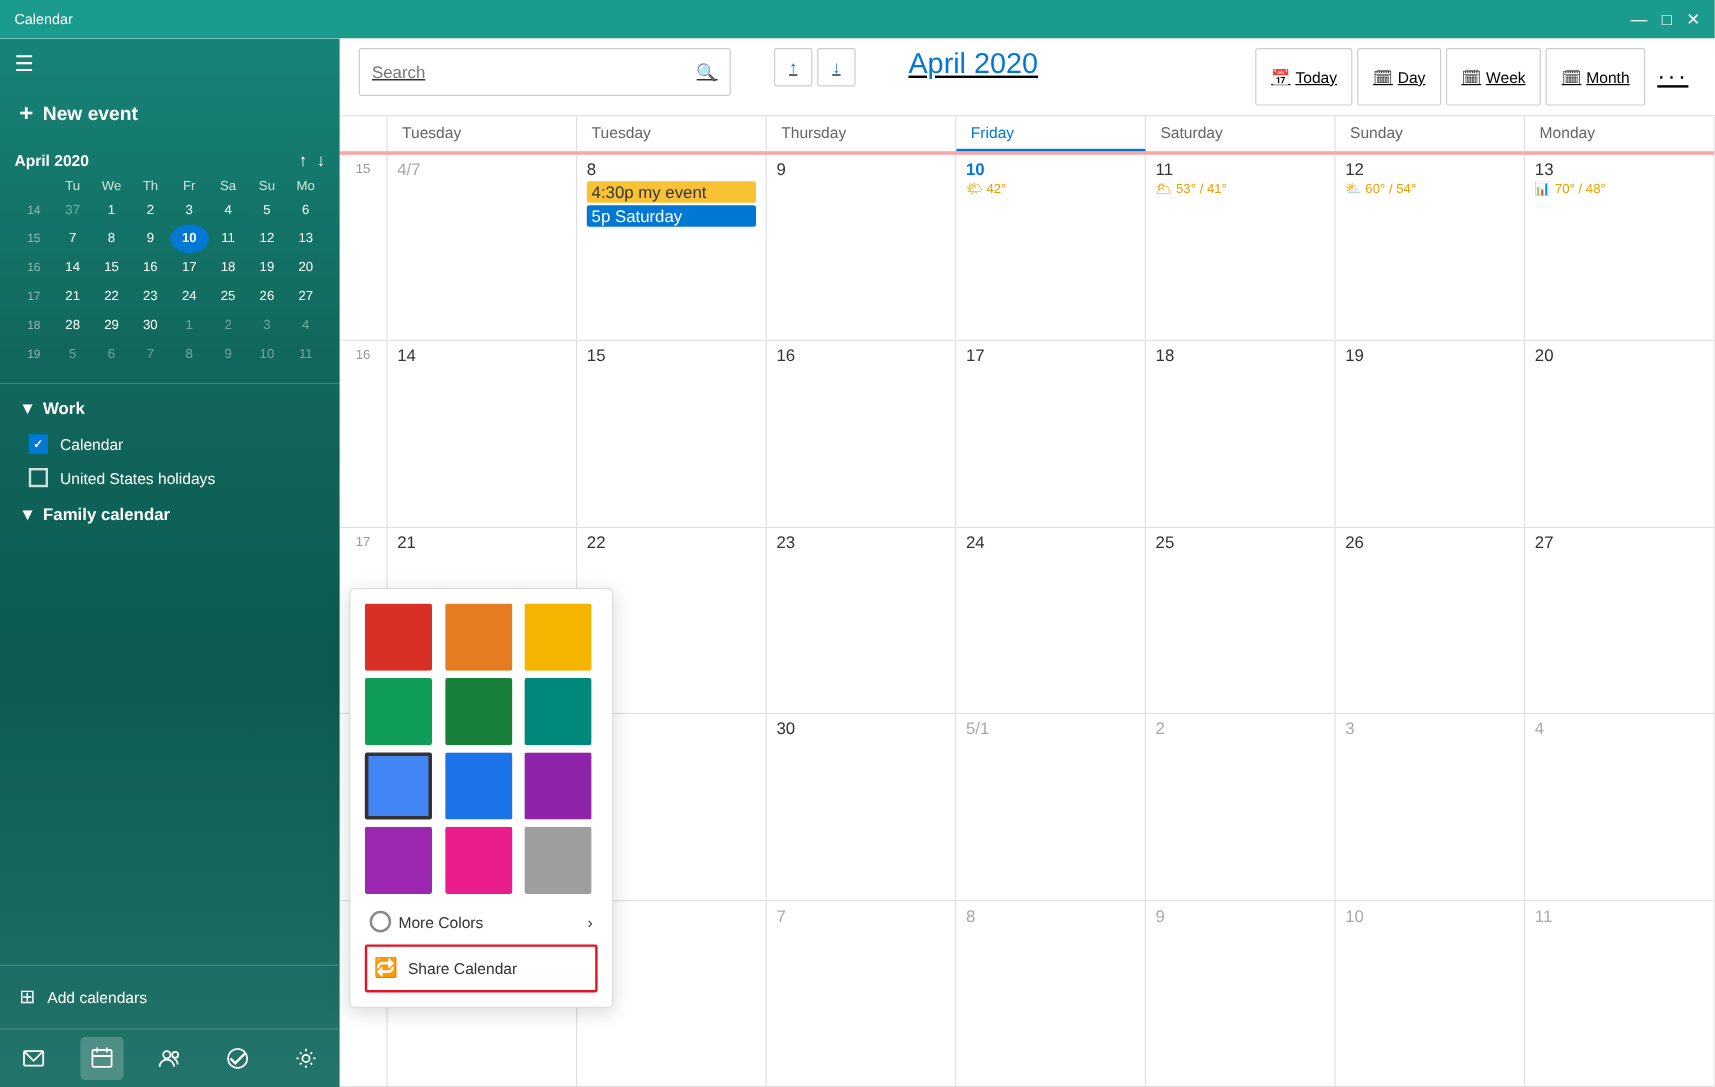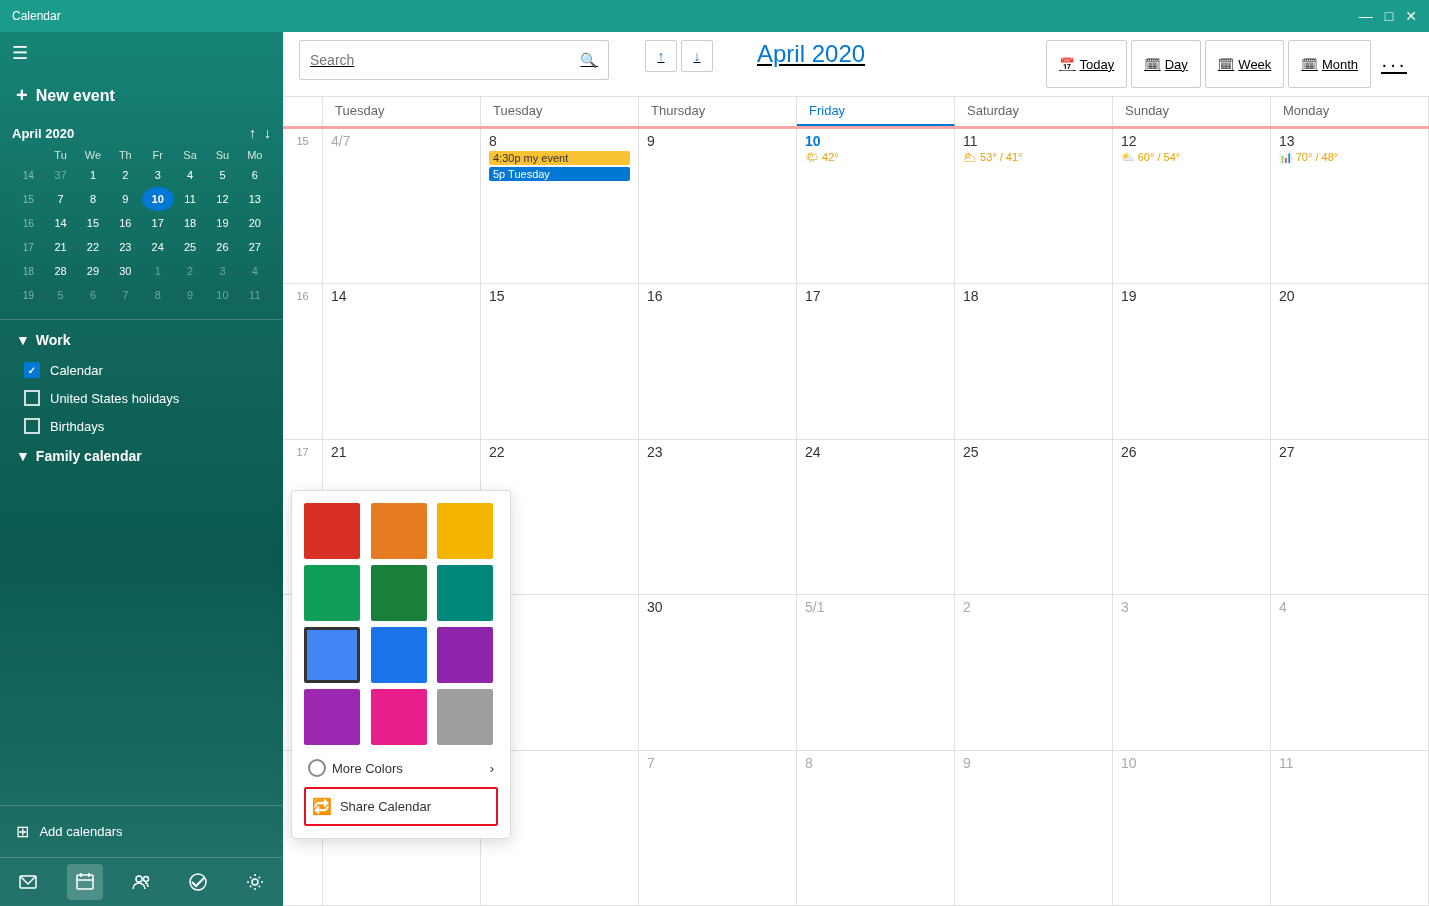--- a/index.html
+++ b/index.html
@@ -270,21 +270,21 @@
     }
     .day-cell.other-month .day-num { color: #aaa; }
     .day-cell .weather {
       font-size: 11px;
       color: #666;
       display: flex;
       align-items: center;
       gap: 2px;
     }
     .day-cell .event {
-      font-size: 11px;
+      font-size: 14px;
       padding: 1px 4px;
       border-radius: 2px;
       margin-top: 2px;
       white-space: nowrap;
       overflow: hidden;
       text-overflow: ellipsis;
     }
     .event-yellow { background: #f9c234; color: #333; }
     .event-blue { background: #0078d4; color: white; }
 
@@ -457,24 +457,20 @@
         <span>Work</span>
       </div>
       <div class="sidebar-item">
         <div class="checkbox checked"></div>
         <span>Calendar</span>
       </div>
       <div class="sidebar-item">
         <div class="checkbox"></div>
         <span>United States holidays</span>
       </div>
-      <div class="sidebar-item">
-        <div class="checkbox"></div>
-        <span>Birthdays</span>
-      </div>
 
       <div class="sidebar-section-header">
         <span>▼</span>
         <span>Family calendar</span>
       </div>
 
       <div class="sidebar-spacer"></div>
 
       <div class="sidebar-bottom">
         <div class="sidebar-bottom-item">
@@ -574,21 +570,21 @@
 
       <div class="calendar-rows" id="calendar-rows-container">
       <div class="calendar-row">
             <div class="week-num-cell">15</div>
             <div class="day-cell other-month">
               <div class="day-num">4/7</div>
             </div>
             <div class="day-cell">
               <div class="day-num">8</div>
               <div class="event event-yellow">4:30p my event</div>
-              <div class="event event-blue">5p Tuesday</div>
+              <div class="event event-blue">5p Saturday</div>
             </div>
             <div class="day-cell">
               <div class="day-num">9</div>
             </div>
             <div class="day-cell today">
               <div class="day-num">10</div>
               <div class="weather" style="color: rgb(232, 160, 0);">🌤 42°</div>
             </div>
             <div class="day-cell">
               <div class="day-num">11</div>

